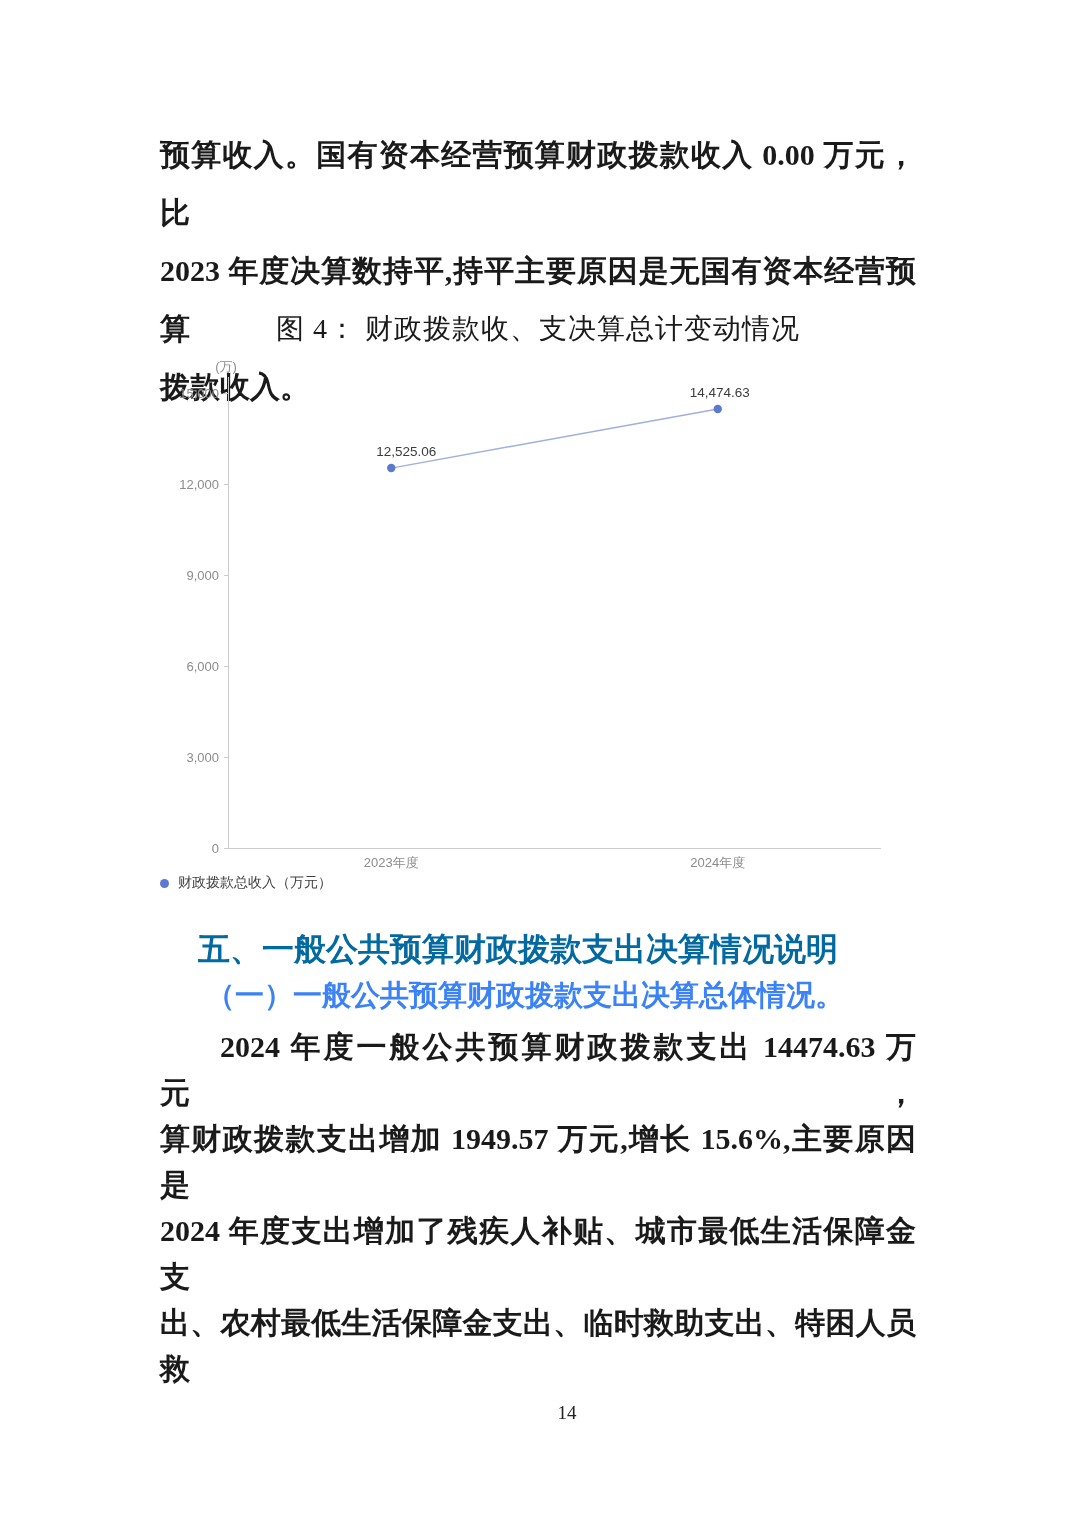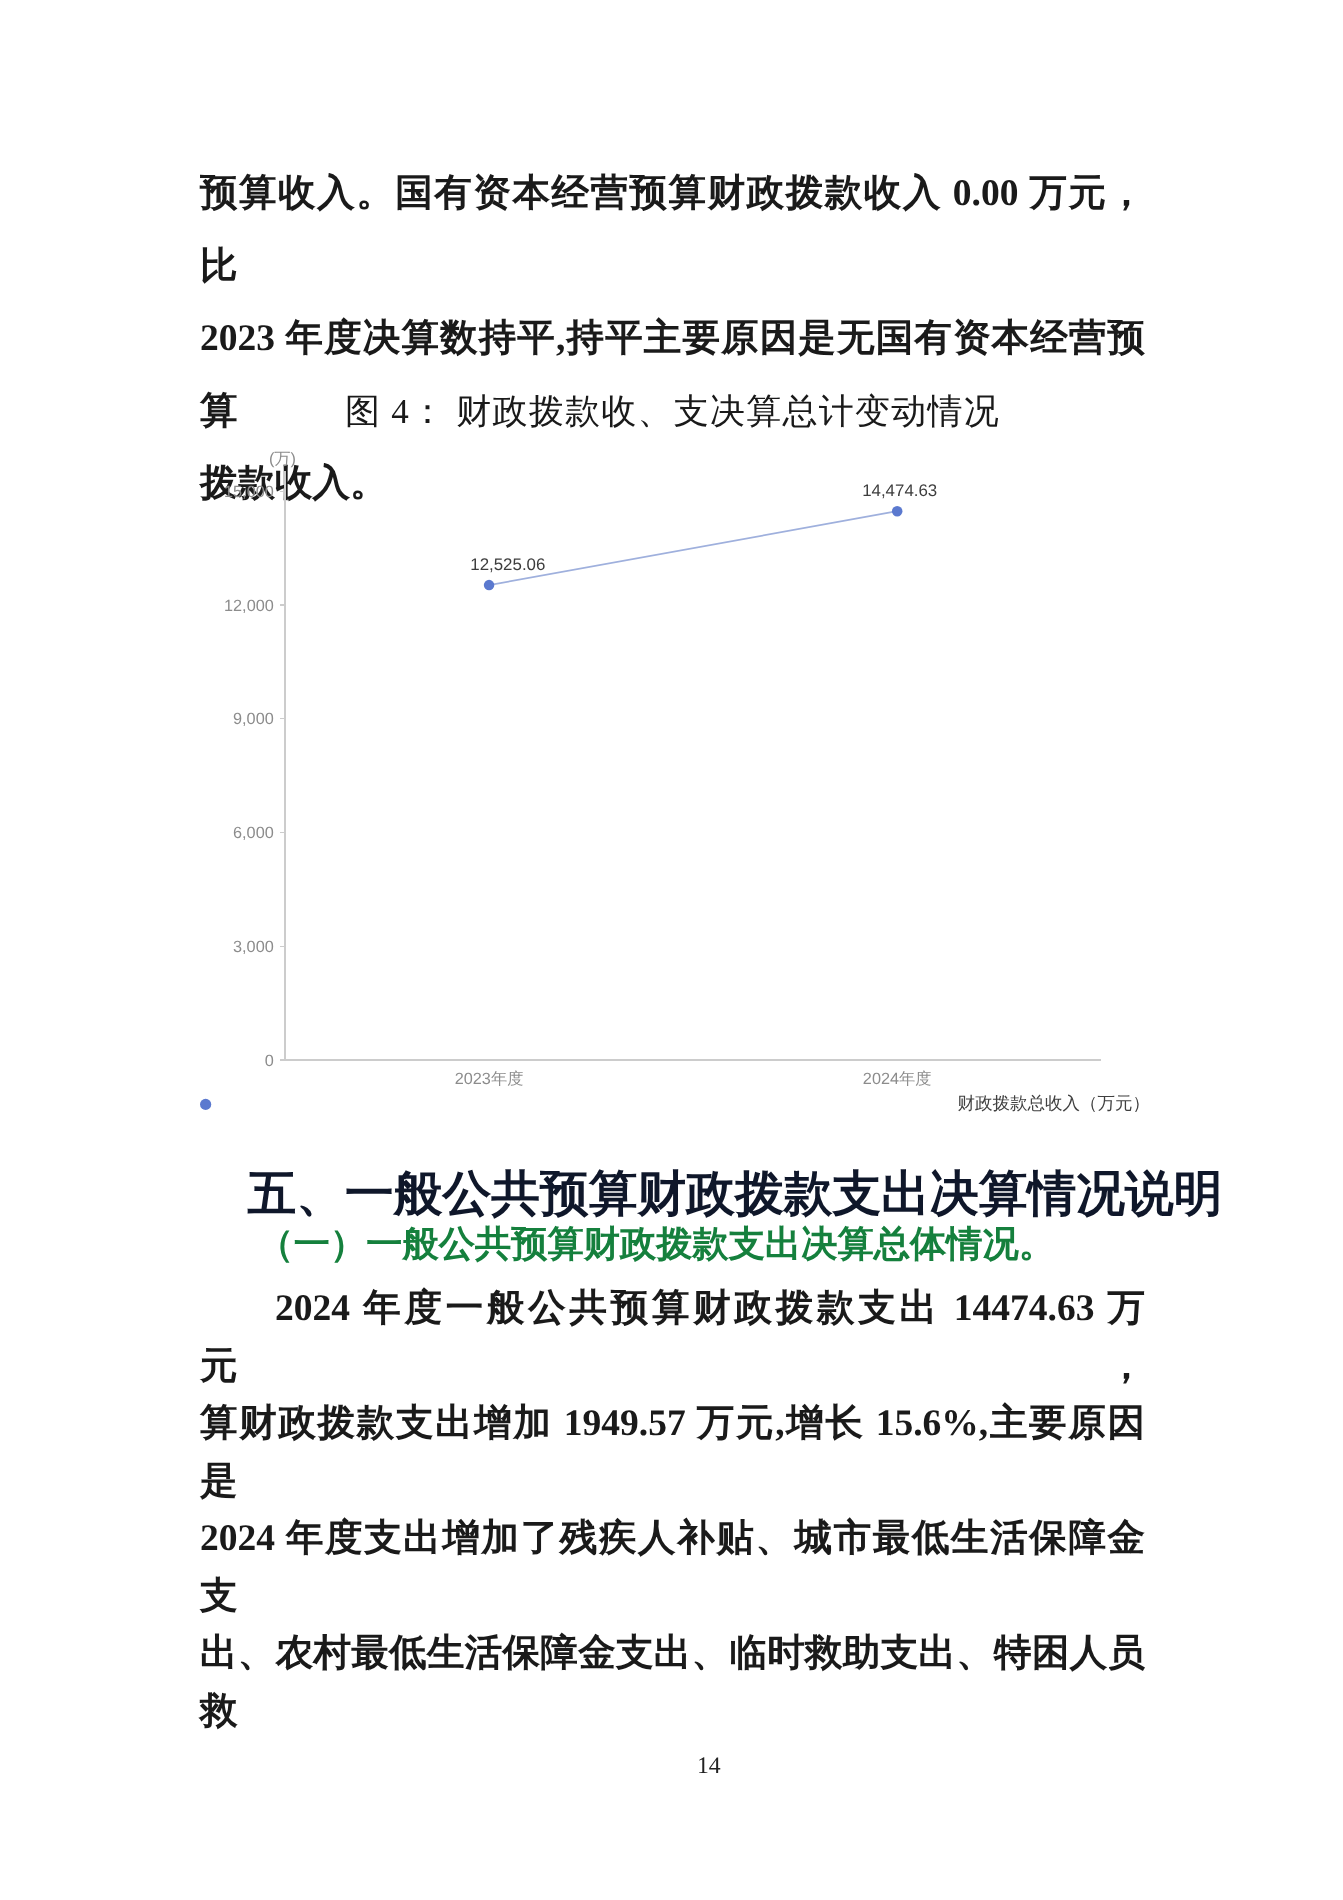--- a/index.html
+++ b/index.html
@@ -22,35 +22,35 @@
     position:absolute; left:160px; width:756px; top:310px;
     text-align:center; font-size:28px; letter-spacing:1px;
   }
 
   
   #chart-wrap { position:absolute; left:160px; top:358px; width:760px; height:548px; }
   #fig4-svg { position:absolute; left:0; top:0;
     font-family:"Liberation Sans","DejaVu Sans",sans-serif; }
   .legend {
     position:absolute; left:0; top:516px; width:100%;
-    display:flex; align-items:center; justify-content:space-between; gap:9px;
+    display:flex; align-items:center; justify-content:flex-start; gap:9px;
     font-family:"Liberation Sans","DejaVu Sans",sans-serif;
     font-size:14px; color:#404040;
   }
   .legend-dot { width:9px; height:9px; border-radius:50%; display:inline-block; }
 
   
   #section-heading {
     position:absolute; left:198px; top:928px;
     font-family:Liberation Mono, monospace;
-    font-weight:700; font-size:39px; color:#0f172a;
+    font-weight:700; font-size:32px; color:#0369a1;
   }
   #section-subheading {
     position:absolute; left:206px; top:976px;
-    font-weight:700; font-size:29px; color:#15803d;
+    font-weight:700; font-size:29px; color:#3b82f6;
   }
 
   
   #body-para { top:1024px; }
   #body-para .line { line-height:46px; }
   #body-para .line.indent { text-indent:2em; }
 
   
   #page-number {
     position:absolute; left:0; top:1402px; width:100%;

